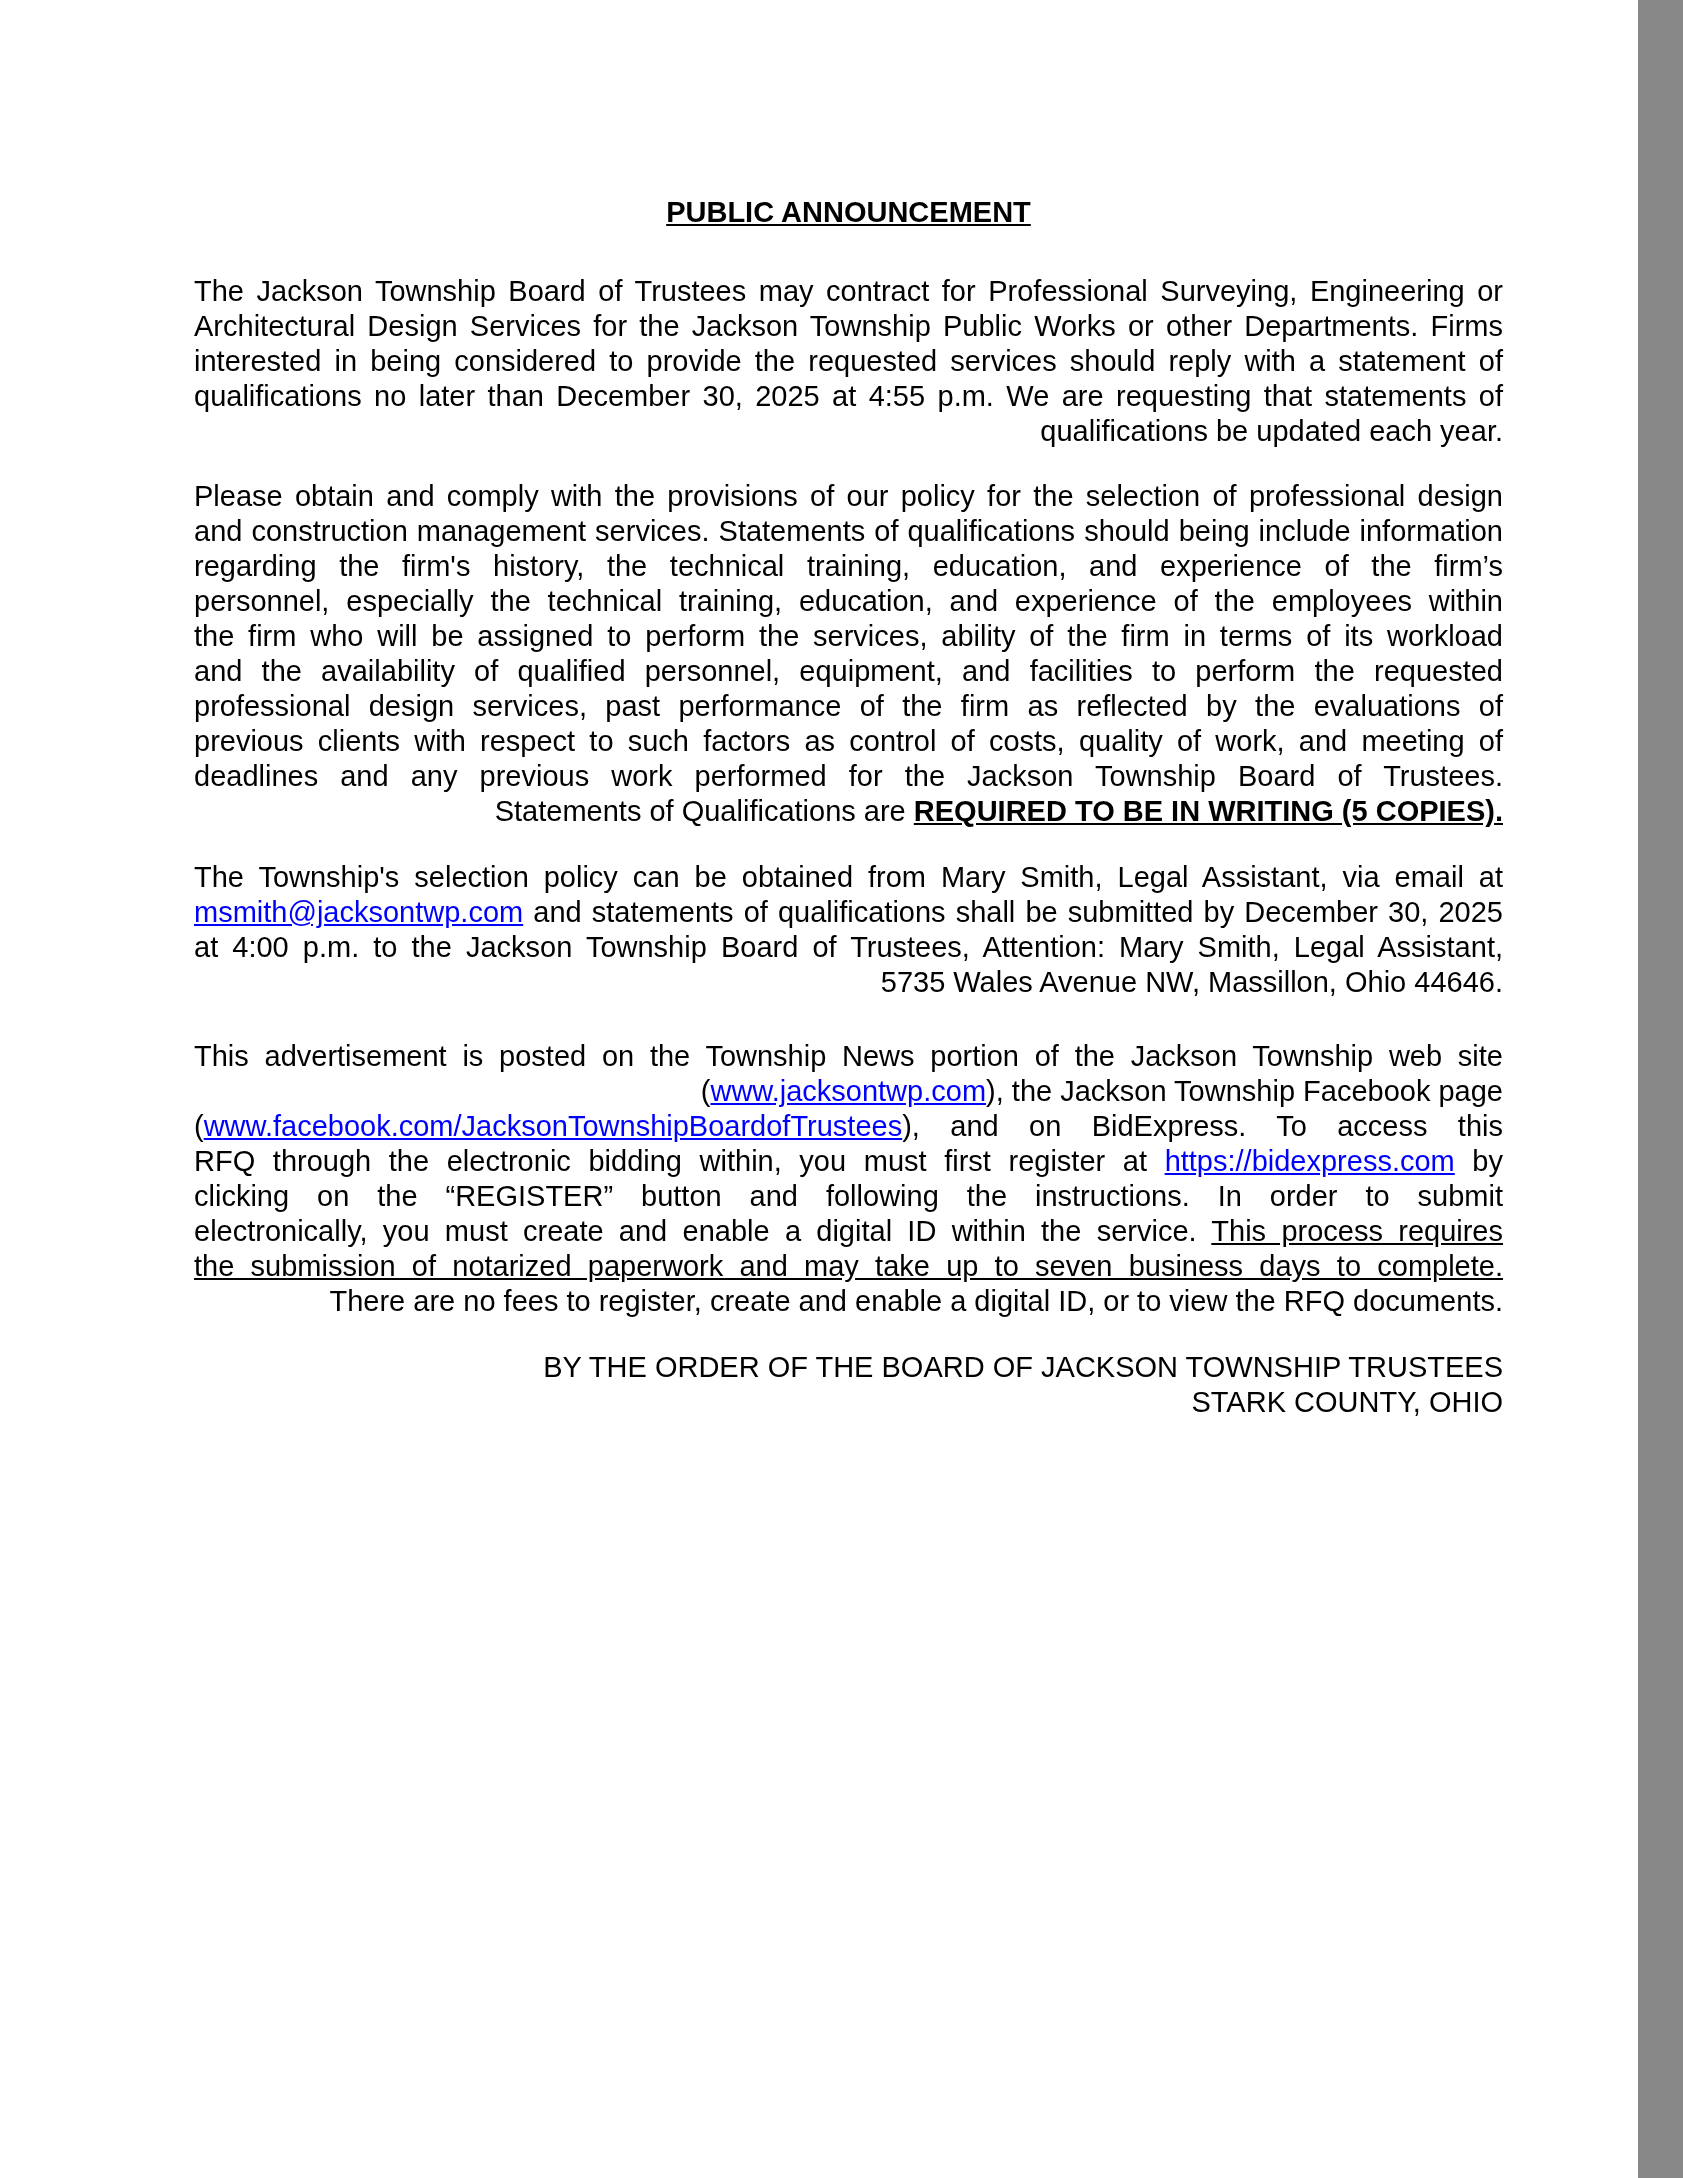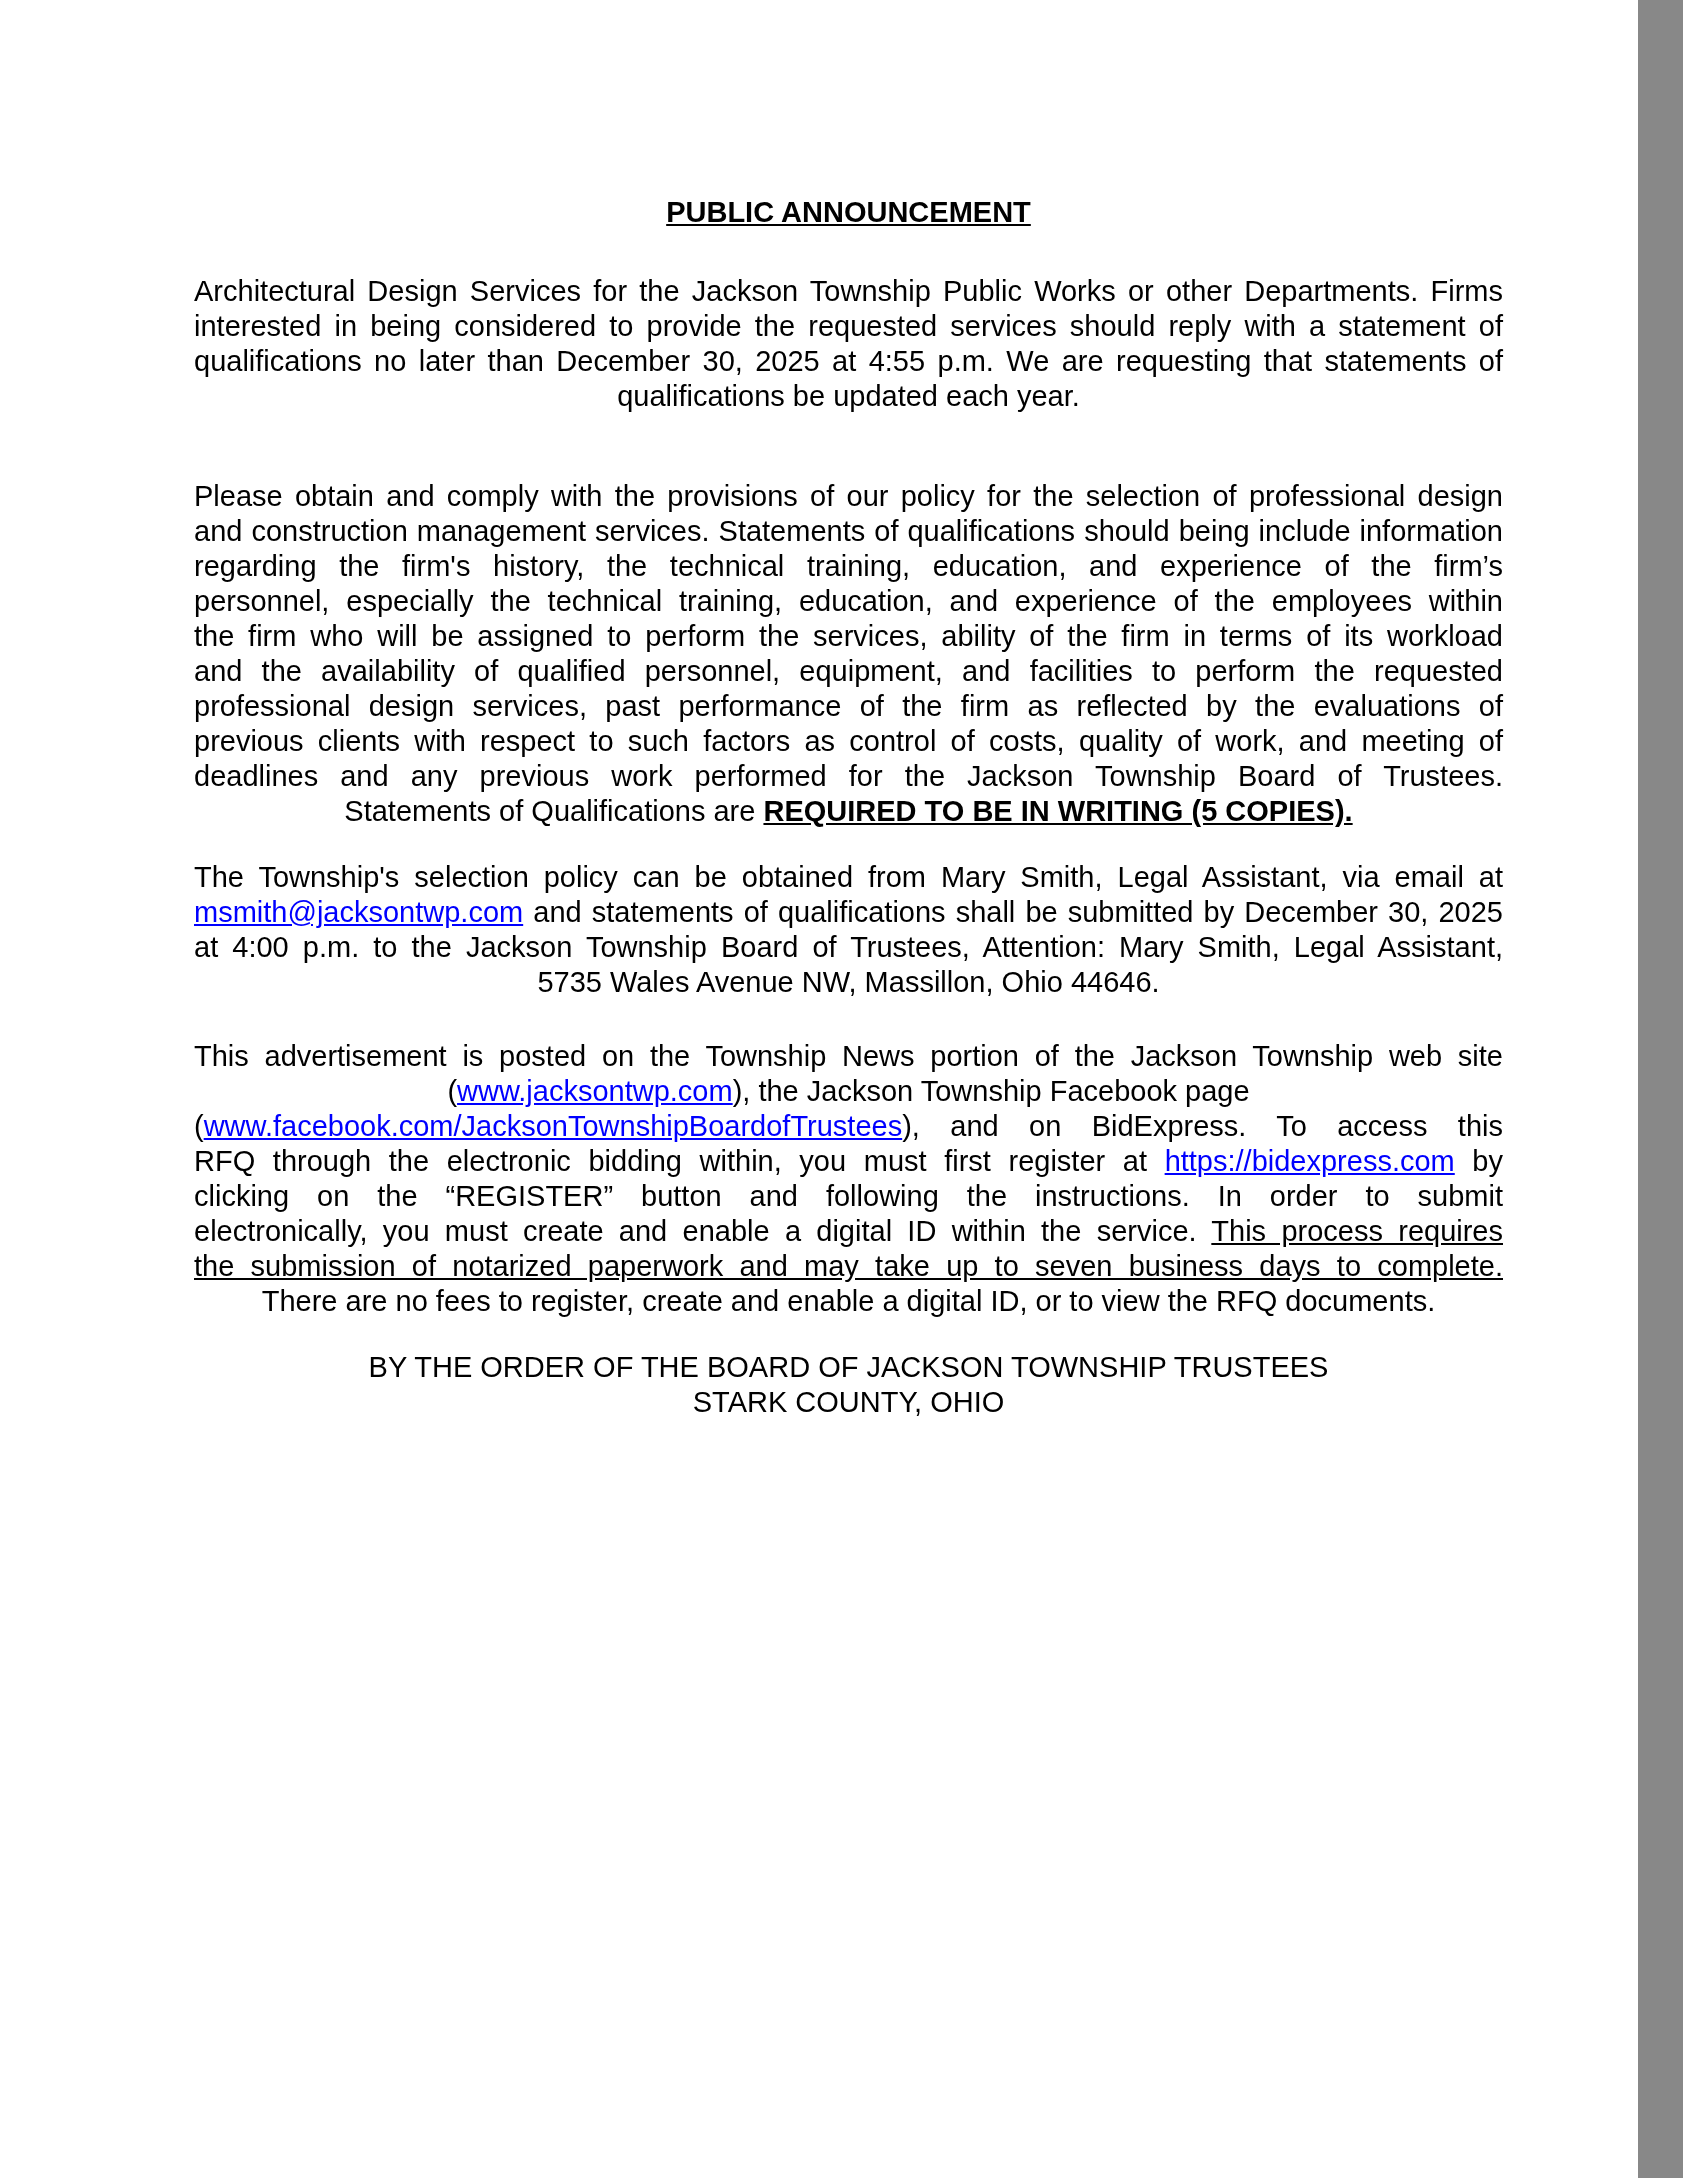--- a/index.html
+++ b/index.html
@@ -19,36 +19,37 @@
     left: 194px;
     width: 1309px;
   }
   .doc-title {
     text-align: center;
     font-weight: bold;
     font-size: 29px;
     margin: 0;
   }
   .doc-title span { text-decoration: underline; }
-  .line { text-align: center; }
+  .line { text-align: right; }
   .line.j { text-align: justify; text-align-last: justify; }
   .seg-link { color: #0000ff; text-decoration: underline; cursor: pointer; }
   .seg-underline { text-decoration: underline; }
   .seg-bold-underline { font-weight: bold; text-decoration: underline; }
 </style>
 </head>
 <body>
 
 <div class="page" style="background: rgb(255, 255, 255); color: rgb(0, 0, 0);">
 
   <h1 class="col doc-title" style="top:195px;">
     <span>PUBLIC ANNOUNCEMENT</span>
   </h1>
 
   <div class="col" style="top:274px;">
+      <div class="line j"><span>The Jackson Township Board of Trustees may contract for Professional Surveying, Engineering or</span></div>
       <div class="line j"><span>Architectural Design Services for the Jackson Township Public Works or other Departments. Firms</span></div>
       <div class="line j"><span>interested in being considered to provide the requested services should reply with a statement of</span></div>
       <div class="line j"><span>qualifications no later than December 30, 2025 at 4:55 p.m. We are requesting that statements of</span></div>
       <div class="line"><span>qualifications be updated each year.</span></div>
     </div>
   <div class="col" style="top:479px;">
       <div class="line j"><span>Please obtain and comply with the provisions of our policy for the selection of professional design</span></div>
       <div class="line j"><span>and construction management services. Statements of qualifications should being include information</span></div>
       <div class="line j"><span>regarding the firm's history, the technical training, education, and experience of the firm’s</span></div>
       <div class="line j"><span>personnel, especially the technical training, education, and experience of the employees within</span></div>

